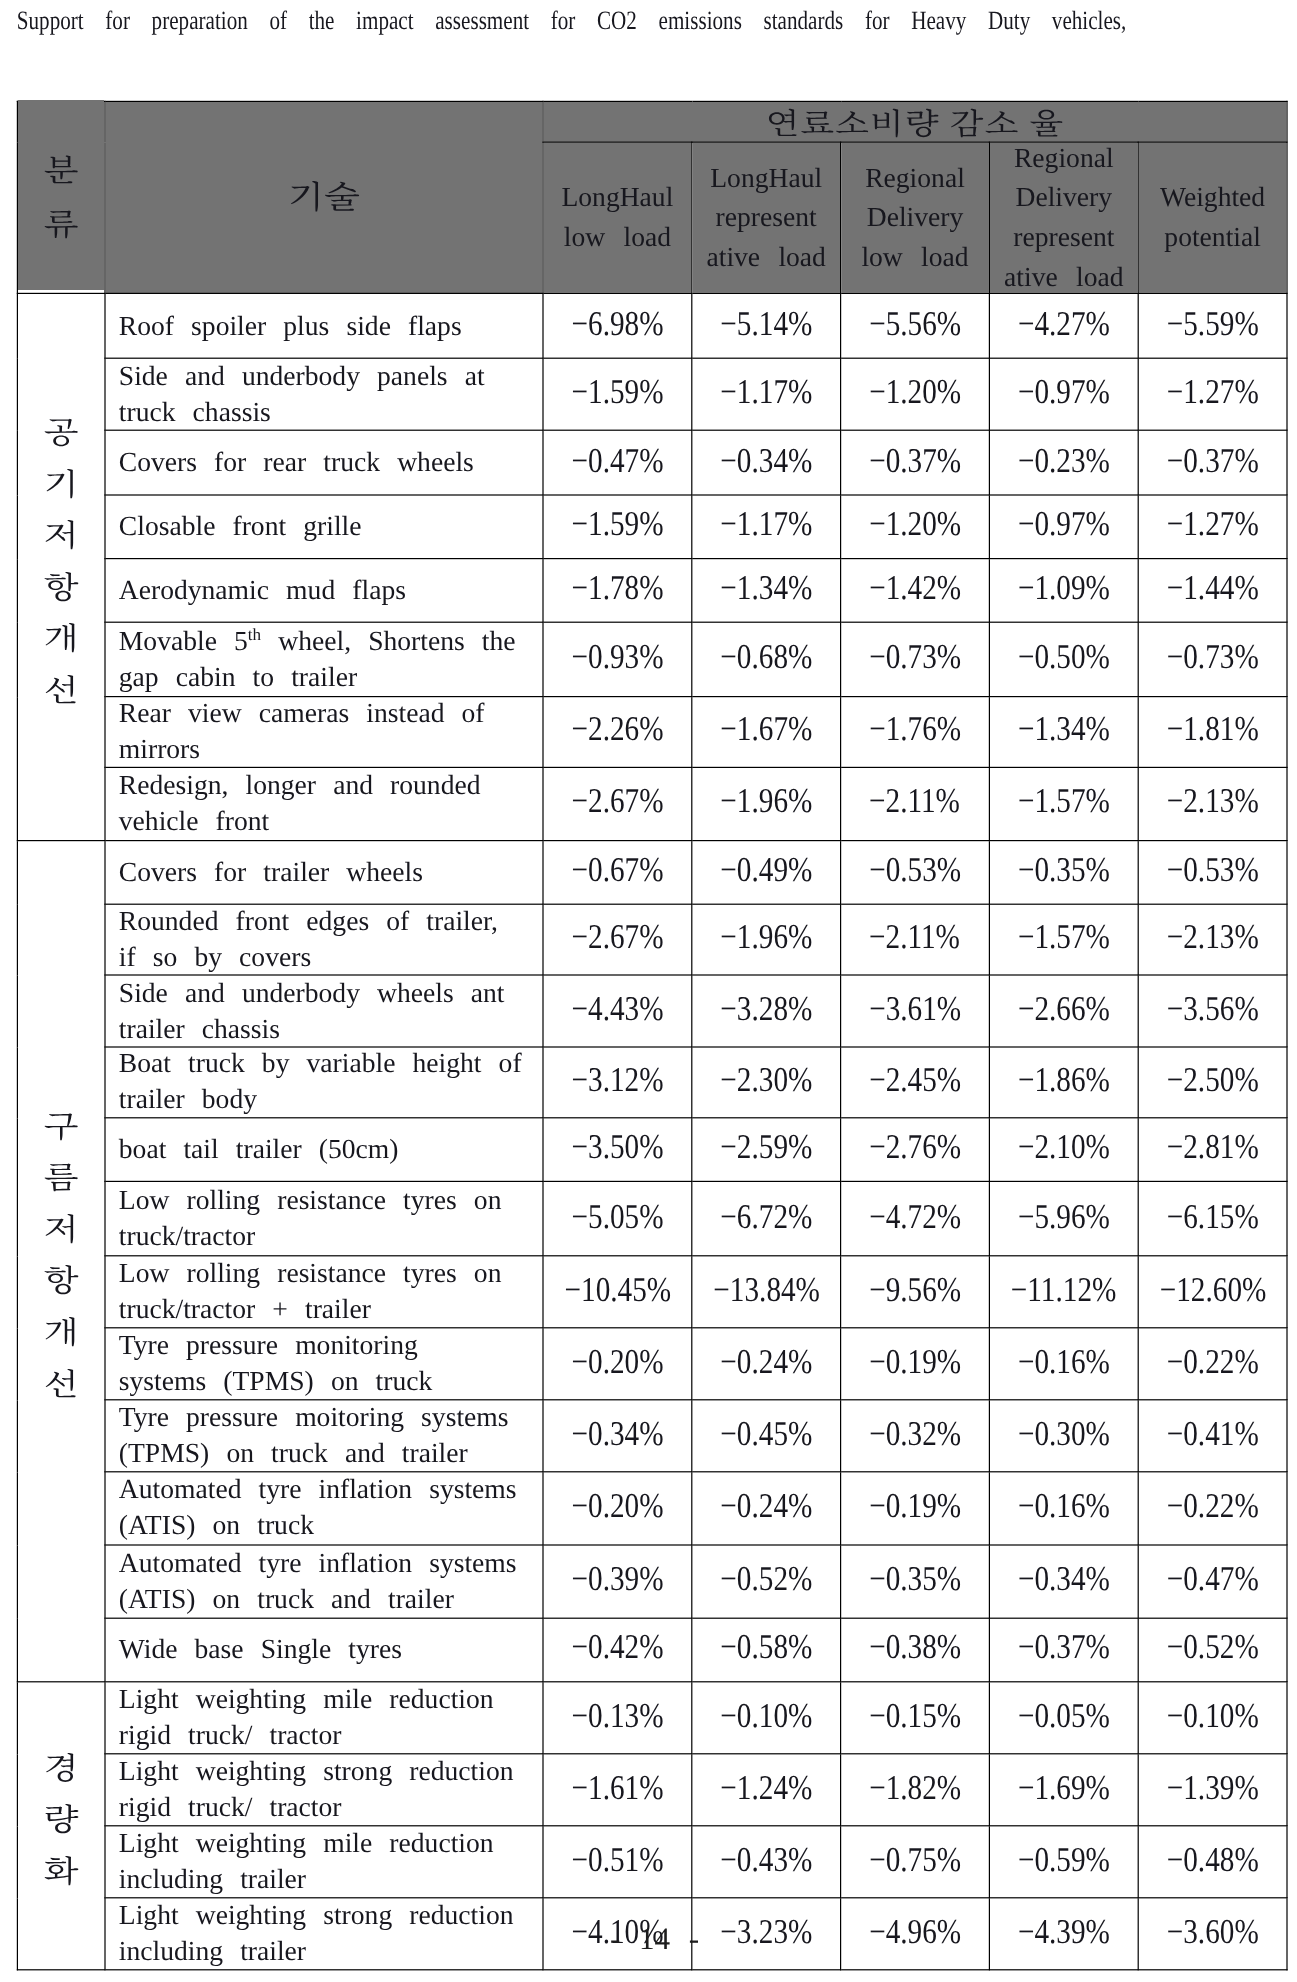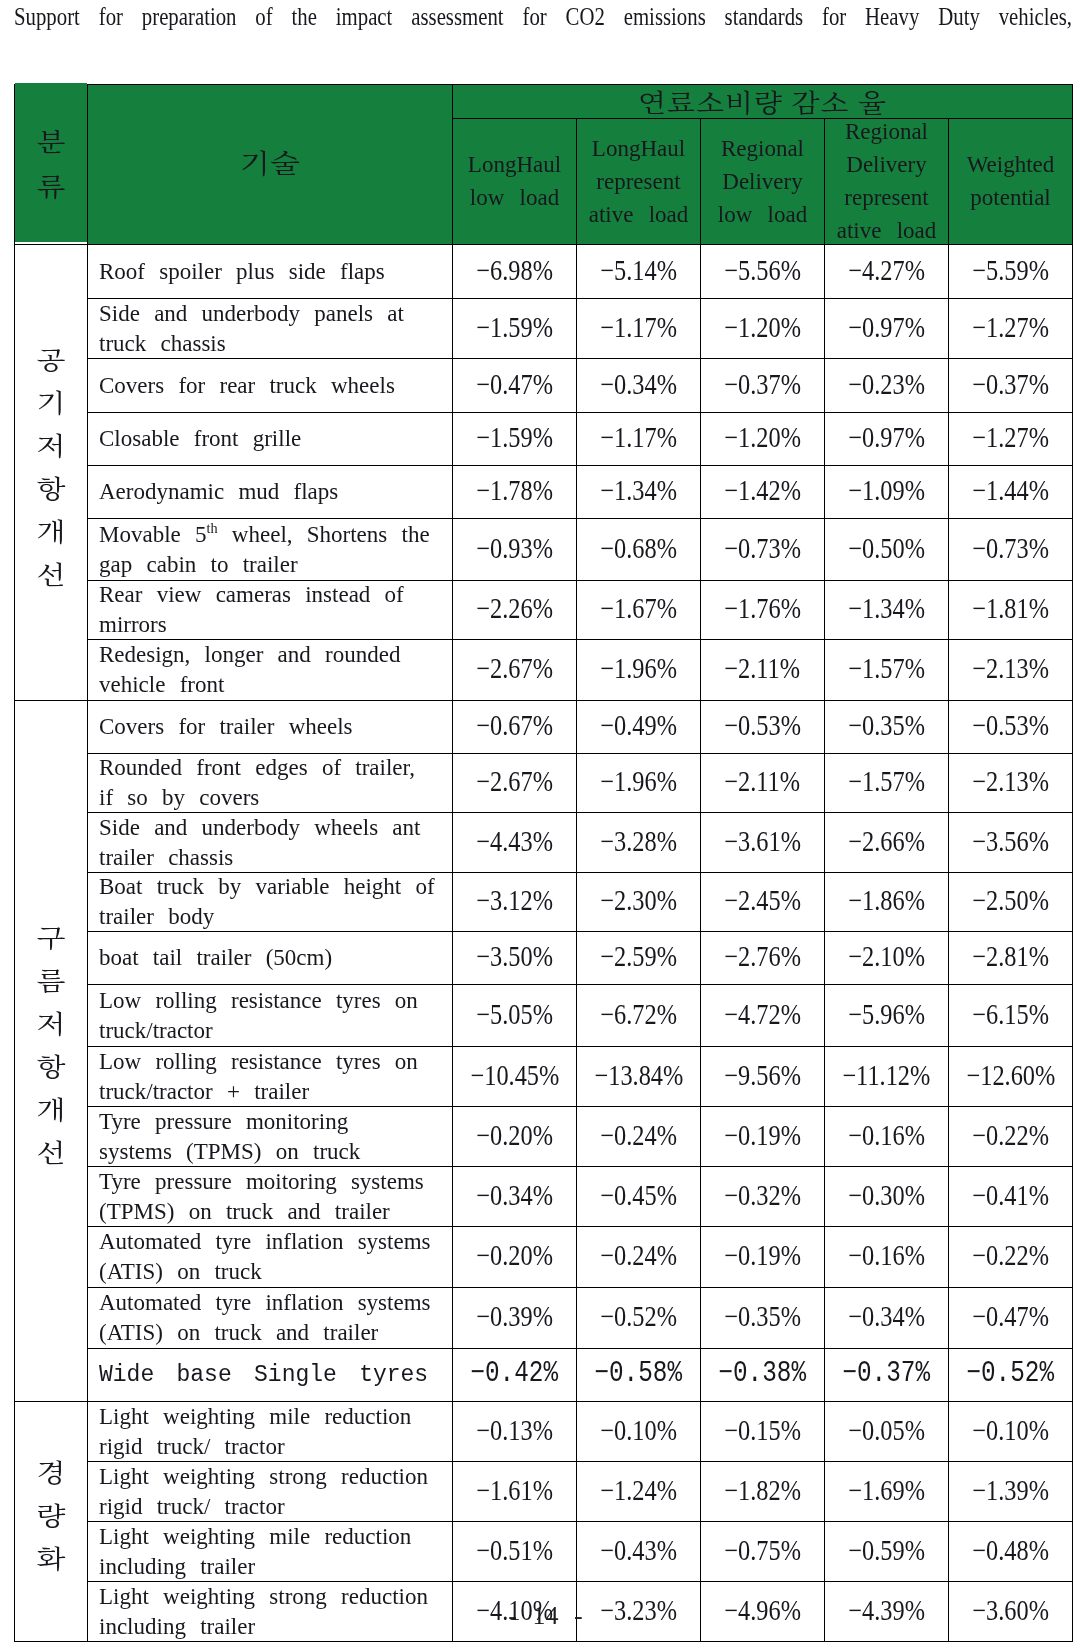--- a/index.html
+++ b/index.html
@@ -4,35 +4,35 @@
 <title>CO2 emissions standards table</title>
 <style>
   html,body{margin:0;padding:0;background:#ffffff;}
   body{width:1081px;height:1652px;overflow:hidden;
        font-family:"Liberation Serif",serif;color:#17171e;
        -webkit-font-smoothing:antialiased;}
   .page{position:relative;width:1081px;height:1652px;overflow:hidden;}
 
   
   .caption{position:absolute;left:14px;top:-1px;width:1057px;
-           font-size:26px;line-height:36px;white-space:nowrap;}
+           font-size:22px;line-height:36px;white-space:nowrap;}
   .caption span{display:block;}
   .caption span > i{display:inline-block;font-style:normal;
            transform:scaleX(0.80);transform-origin:left center;}
   .caption .l1 > i{word-spacing:17.05px;}
   .caption .l2 > i{word-spacing:8.4px;}
 
   
   table.main{position:absolute;left:14px;top:84px;width:1058px;
              border-collapse:collapse;table-layout:fixed;
              font-size:23px;}
   table.main td{border:1.1px solid #000;padding:0;
              font-weight:normal;vertical-align:middle;
              line-height:29px;overflow:hidden;}
-  .hdr{background:#15803d;text-align:center;}
+  .hdr{background:#737373;text-align:center;}
   table.main td.gt{font-family:"Noto Serif CJK KR","Noto Serif KR","Batang",serif;font-size:29px;letter-spacing:1px;}
   table.main td.kcell{font-family:"Noto Serif CJK KR","Noto Serif KR","Batang",serif;font-size:31px;text-align:center;
       letter-spacing:0px;line-height:20px;}
   table.main td.kcell b{position:relative;top:-3px;}
   table.main td.colh{text-align:center;vertical-align:middle;
       font-size:23px;word-spacing:9.5px;line-height:0;height:125px;
       position:relative;}
   table.main td.colh > span{display:block;line-height:33px;
       position:absolute;left:0;right:0;top:50%;
       transform:translateY(-50%);margin-top:-1px;}
@@ -284,21 +284,21 @@
         <tr style="height: 61px;">
           <td class="tech">
             <span><i class="pl">Automated tyre inflation systems</i><br><i class="pl">(ATIS) on truck and trailer</i></span>
           </td>
           <td class="num"><span>−0.39%</span></td>
           <td class="num"><span>−0.52%</span></td>
           <td class="num"><span>−0.35%</span></td>
           <td class="num"><span>−0.34%</span></td>
           <td class="num"><span>−0.47%</span></td>
         </tr>
-        <tr style="height: 53px; font-family: Liberation Mono, monospace;">
+        <tr style="height: 53px;">
           <td class="tech">
             <span><i class="pl">Wide base Single tyres</i></span>
           </td>
           <td class="num"><span>−0.42%</span></td>
           <td class="num"><span>−0.58%</span></td>
           <td class="num"><span>−0.38%</span></td>
           <td class="num"><span>−0.37%</span></td>
           <td class="num"><span>−0.52%</span></td>
         </tr>
         <tr style="height: 60px;">

